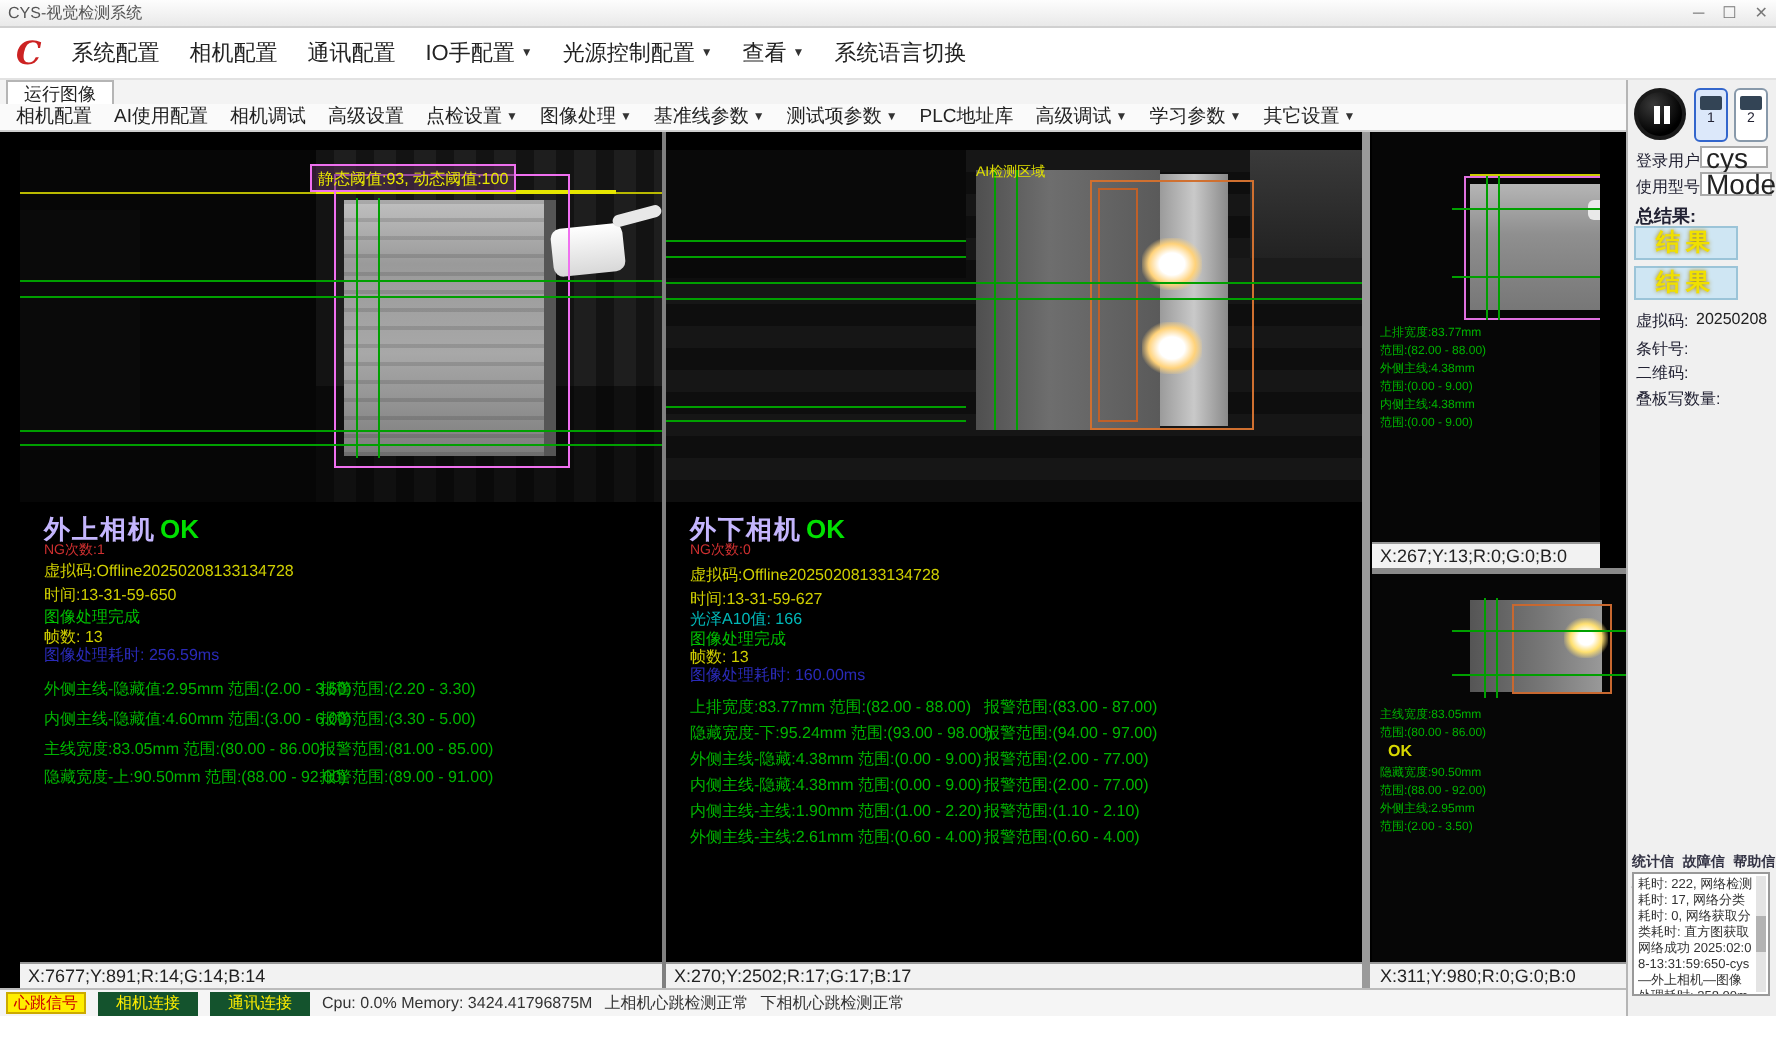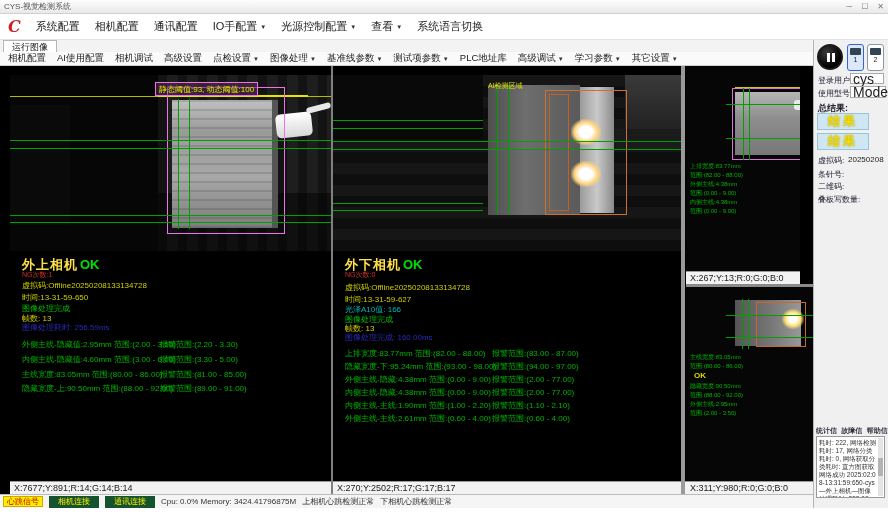--- a/index.html
+++ b/index.html
@@ -20,21 +20,21 @@
   .tb-item{display:flex;align-items:center;gap:2px;}
 
   
   .main{position:absolute;left:0;top:66px;width:813px;height:428px;background:#000;}
   .panel{position:absolute;background:#000;overflow:hidden;}
   .imgarea{position:absolute;overflow:hidden;background:#060606;}
   .coordbar{position:absolute;left:0;bottom:0;width:100%;height:13px;background:#f2f2f2;border-top:1px solid #999;display:flex;align-items:center;padding-left:4px;box-sizing:border-box;font-size:9px;color:#222;}
   .hl{position:absolute;height:1px;background:#00a000;}
   .vl{position:absolute;width:1px;background:#00a000;}
   .cam-title{display:flex;gap:2px;align-items:baseline;}
-  .cam-name{font-size:13px;font-weight:bold;color:#fde047;letter-spacing:1px;}
+  .cam-name{font-size:13px;font-weight:bold;color:#c4b5fd;letter-spacing:1px;}
   .ok{font-size:13px;font-weight:bold;color:#00e000;}
   .inf-y{font-size:8px;color:#cfcf00;}
   .inf-r{font-size:7px;color:#d03030;}
   .inf-g{font-size:8px;color:#00c000;}
   .inf-b{font-size:8px;color:#2a2ab8;}
   .inf-c{font-size:8px;color:#00b8b8;}
   .meas{font-size:8px;color:#00b400;}
   .thr-label{position:absolute;height:12px;border:1px solid #f070f0;background:rgba(85,45,85,.55);color:#e8e800;font-size:8px;display:flex;align-items:center;padding:0 3px;}
   .tiny-g{font-size:6px;color:#00b400;}
 
@@ -229,21 +229,21 @@
       <div class="t cam-title" style="left:12px;top:190px;">
         <span class="cam-name">外下相机</span>
         <span class="ok">OK</span>
       </div>
       <span class="t inf-r" style="left:12px;top:204px;">NG次数:0</span>
       <span class="t inf-y" style="left:12px;top:216px;">虚拟码:Offline20250208133134728</span>
       <span class="t inf-y" style="left:12px;top:228px;">时间:13-31-59-627</span>
       <span class="t inf-c" style="left:12px;top:238px;">光泽A10值: 166</span>
       <span class="t inf-g" style="left:12px;top:248px;">图像处理完成</span>
       <span class="t inf-y" style="left:12px;top:257px;">帧数: 13</span>
-      <span class="t inf-b" style="left:12px;top:266px;">图像处理完成: 160.00ms</span>
+      <span class="t inf-b" style="left:12px;top:266px;">图像处理耗时: 160.00ms</span>
 
       <span class="t meas" style="left:12px;top:282px;">上排宽度:83.77mm 范围:(82.00 - 88.00)</span>
       <span class="t meas" style="left:159px;top:282px;">报警范围:(83.00 - 87.00)</span>
       <span class="t meas" style="left:12px;top:295px;">隐藏宽度-下:95.24mm 范围:(93.00 - 98.00)</span>
       <span class="t meas" style="left:159px;top:295px;">报警范围:(94.00 - 97.00)</span>
       <span class="t meas" style="left:12px;top:308px;">外侧主线-隐藏:4.38mm 范围:(0.00 - 9.00)</span>
       <span class="t meas" style="left:159px;top:308px;">报警范围:(2.00 - 77.00)</span>
       <span class="t meas" style="left:12px;top:321px;">内侧主线-隐藏:4.38mm 范围:(0.00 - 9.00)</span>
       <span class="t meas" style="left:159px;top:321px;">报警范围:(2.00 - 77.00)</span>
       <span class="t meas" style="left:12px;top:334px;">内侧主线-主线:1.90mm 范围:(1.00 - 2.20)</span>

